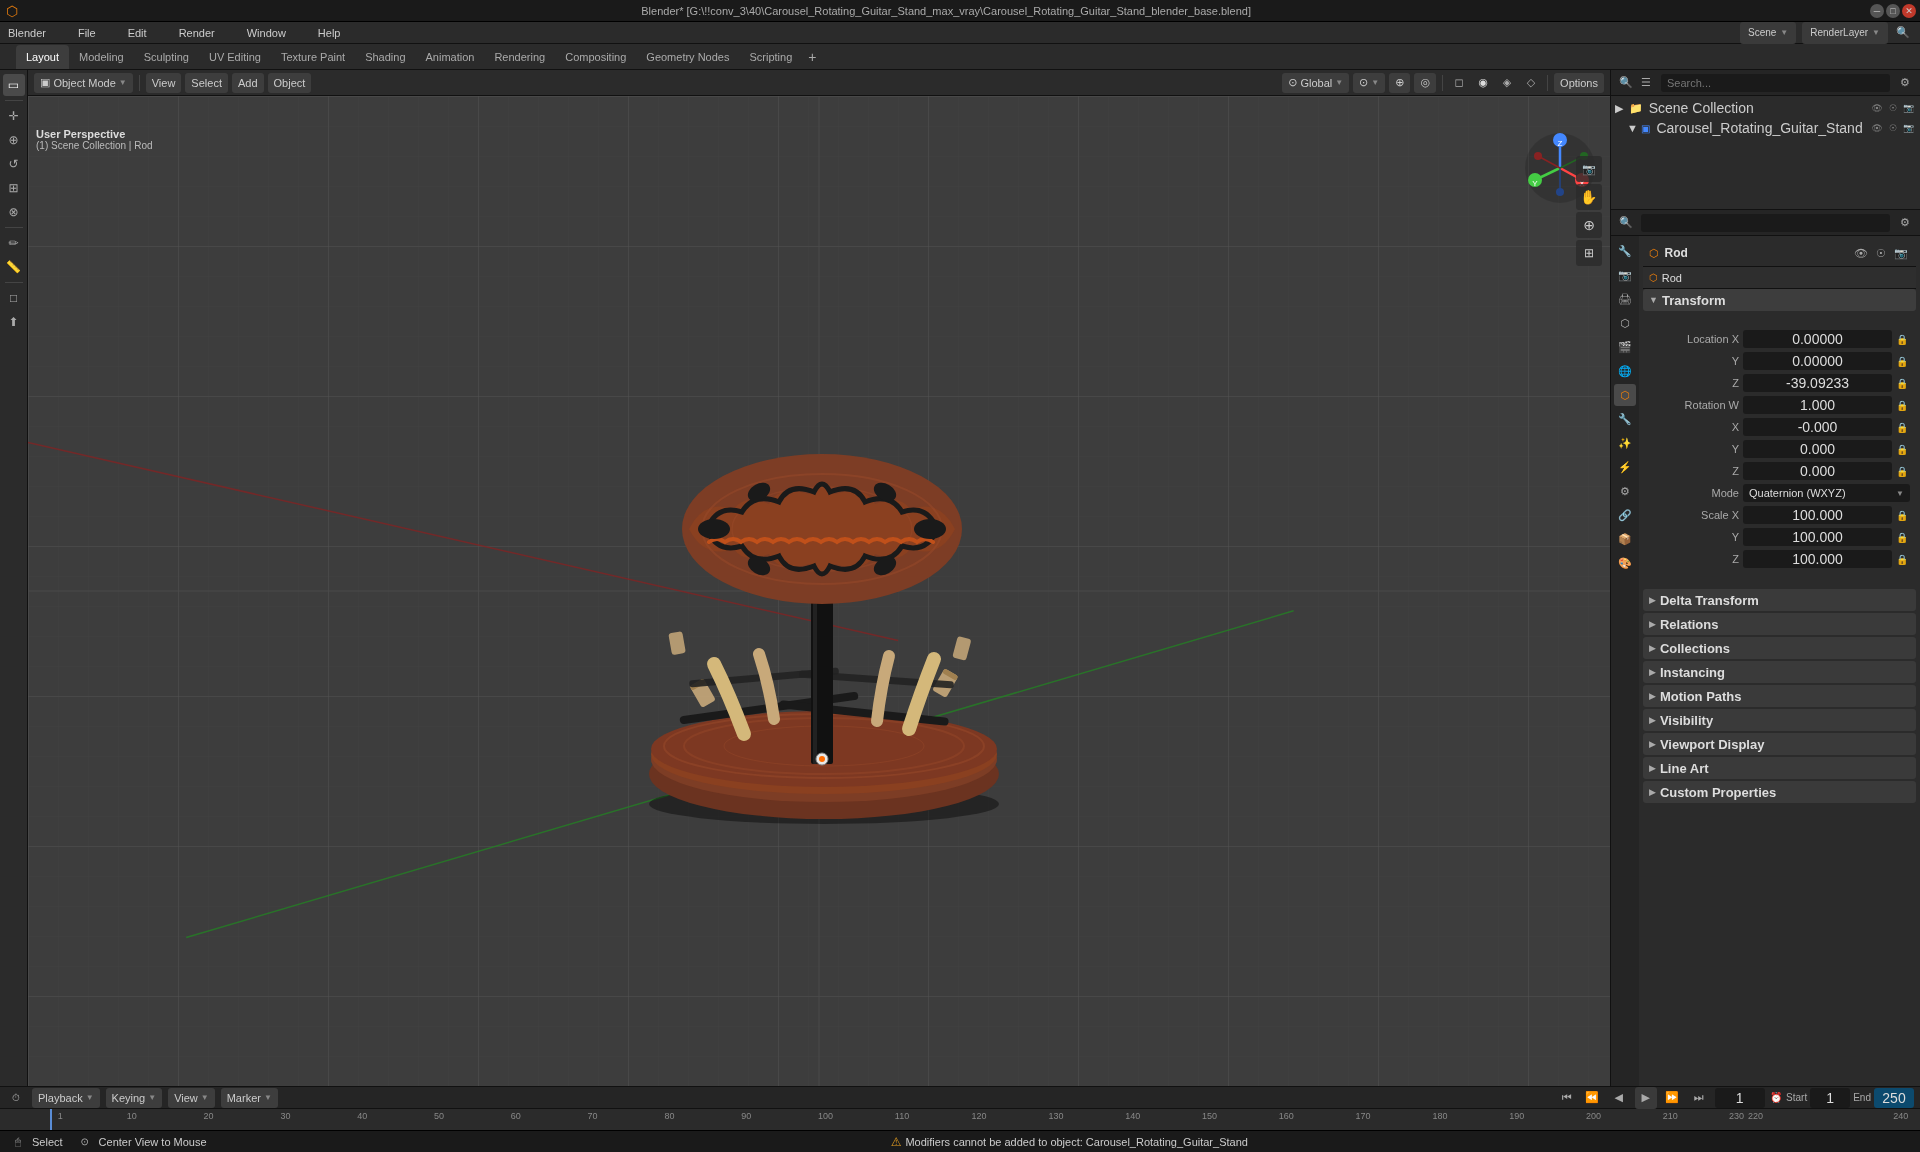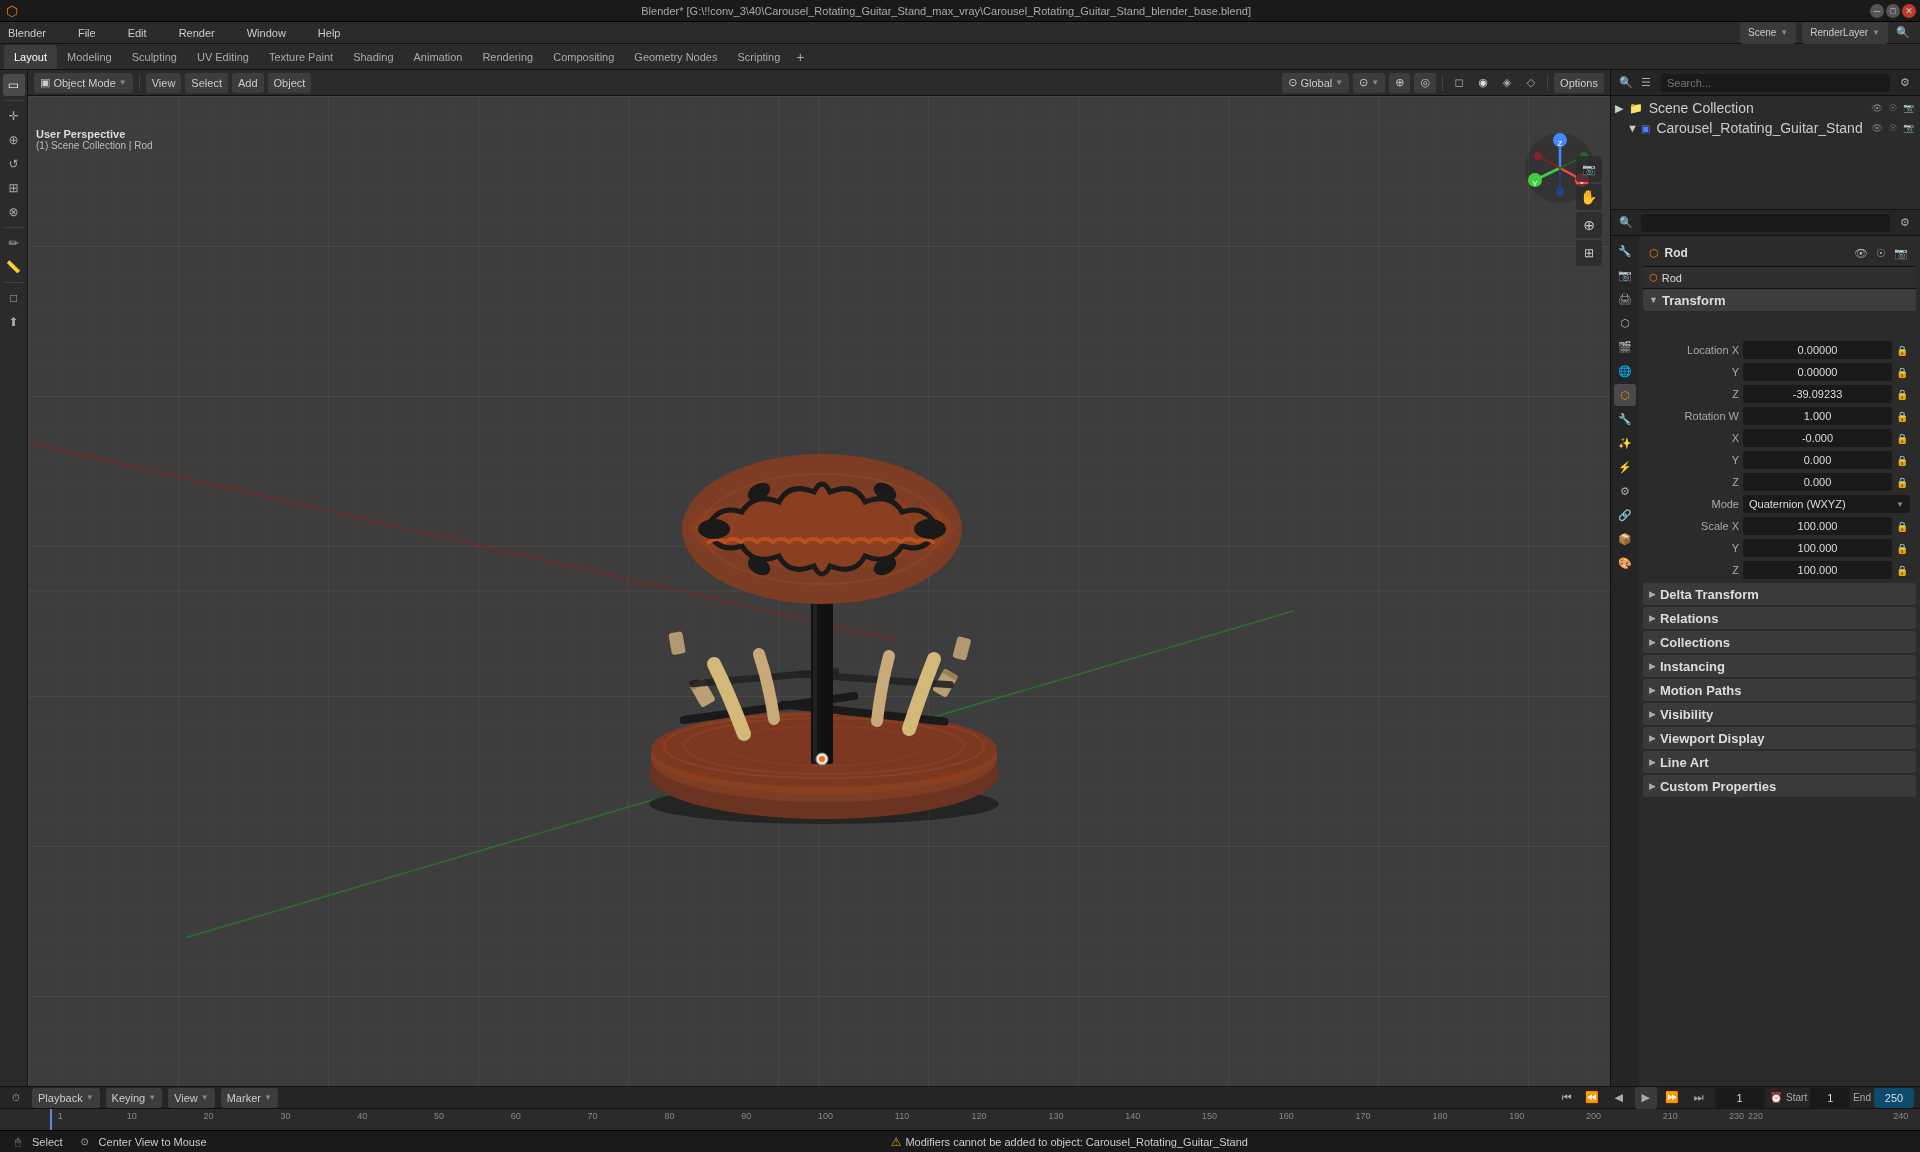--- a/index.html
+++ b/index.html
@@ -20,21 +20,21 @@
     
     #menubar {
       width: 100%; height: 22px; background: #2b2b2b; display: flex; align-items: center; gap: 16px;
       border-bottom: 1px solid #111;
     }
     .menu-item { padding: 0 8px; height: 22px; display: flex; align-items: center; cursor: pointer; font-size: 11px; color: #ccc; }
 
     
     #workspace-tabs {
       width: 100%; height: 26px; background: #2b2b2b; display: flex; align-items: center;
-      border-bottom: 1px solid #111; padding-left: 4px;
+      border-bottom: 1px solid #111; padding-left: 16px;
     }
     .ws-tab { padding: 0 10px; height: 24px; display: flex; align-items: center; cursor: pointer; font-size: 11px; color: #aaa; border-radius: 4px 4px 0 0; }
     .ws-tab.active { background: #3d3d3d; color: #fff; }
     .ws-tab-add { width: 20px; height: 24px; display: flex; align-items: center; justify-content: center; color: #aaa; cursor: pointer; font-size: 14px; }
 
     
     #main-layout { display: flex; width: 100%; height: calc(1152px - 22px - 22px - 26px - 22px - 44px); }
 
     
     #left-toolbar {
@@ -97,25 +97,25 @@
     .prop-tab-icon.active { background: #4a4a4a; color: #fff; }
 
     #props-content { flex: 1; overflow-y: auto; padding: 4px; }
     #props-header { display: flex; align-items: center; gap: 6px; padding: 4px 6px; border-bottom: 1px solid #111; }
     #props-obj-name { font-size: 12px; color: #ddd; font-weight: bold; }
 
     .props-section { margin-bottom: 2px; }
     .props-section-header { height: 22px; background: #3d3d3d; display: flex; align-items: center; padding: 0 6px; cursor: pointer; border-radius: 3px; gap: 4px; }
     .props-arrow { font-size: 9px; color: #aaa; }
     .props-section-title { font-size: 13px; font-weight: bold; color: #ddd; }
-    .props-section-body { background: #2b2b2b; padding: 0 6px; margin-top: 28px; }
+    .props-section-body { background: #2b2b2b; padding: 17px 6px; }
 
     .prop-row { display: flex; align-items: center; height: 22px; gap: 4px; }
     .prop-label { width: 90px; font-size: 11px; color: #aaa; text-align: right; flex-shrink: 0; }
-    .prop-value { flex: 1; height: 18px; background: #1a1a1a; border: none; border-radius: 3px; color: #ddd; font-size: 11px; padding: 0 6px; display: flex; align-items: center; justify-content: center; cursor: pointer; position: relative; }
+    .prop-value { flex: 1; height: 18px; background: #1a1a1a; border: none; border-radius: 3px; color: #ddd; font-size: 14px; padding: 0 6px; display: flex; align-items: center; justify-content: center; cursor: pointer; position: relative; }
     .prop-lock { width: 14px; height: 14px; display: flex; align-items: center; justify-content: center; font-size: 10px; color: #666; cursor: pointer; }
 
     .props-collapsed-section { height: 22px; background: #3a3a3a; display: flex; align-items: center; padding: 0 6px; cursor: pointer; border-radius: 3px; margin-bottom: 2px; gap: 4px; }
 
     
     .mode-dropdown { height: 18px; background: #1a1a1a; border: none; border-radius: 3px; color: #ddd; font-size: 11px; padding: 0 6px; display: flex; align-items: center; gap: 4px; cursor: pointer; }
 
     
     #timeline-area { height: 44px; background: #2b2b2b; border-top: 1px solid #111; display: flex; flex-direction: column; flex-shrink: 0; }
     #timeline-header { height: 22px; background: #252525; display: flex; align-items: center; padding: 0 6px; gap: 6px; border-bottom: 1px solid #111; }

